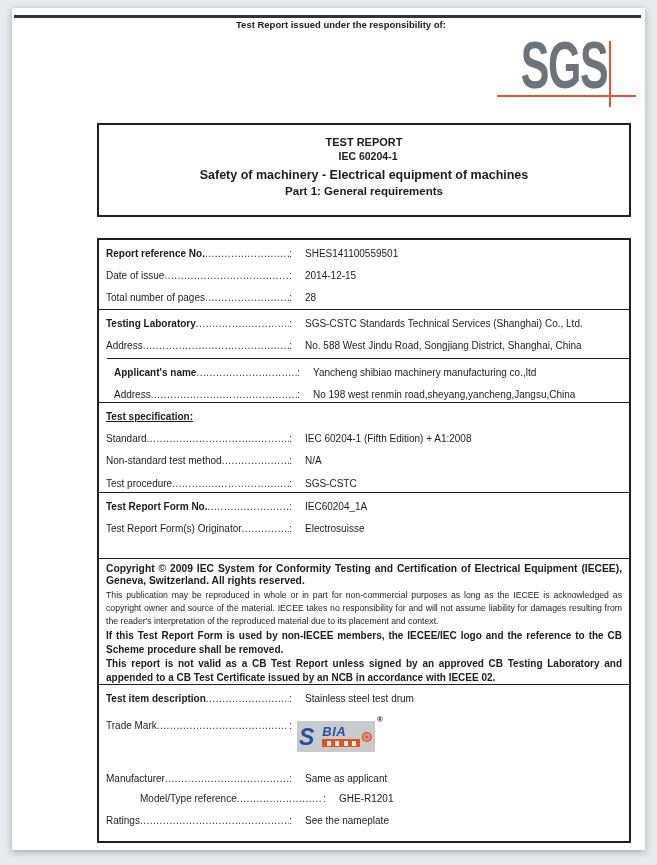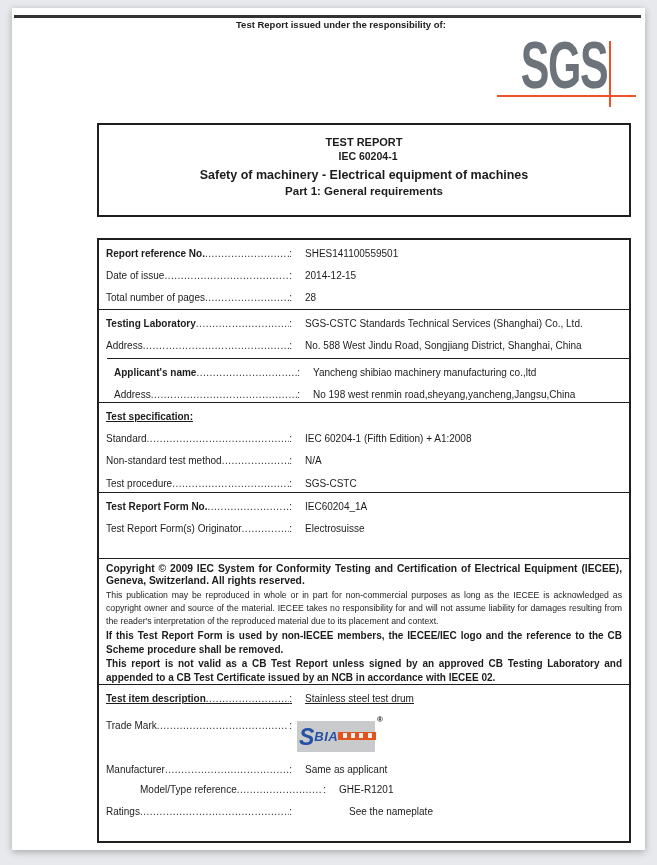--- a/index.html
+++ b/index.html
@@ -45,31 +45,31 @@
   .hrow .flabel{width:auto;text-decoration:underline;}
 
   
   .cp1{font-size:10.3px;font-weight:bold;line-height:1.18;text-align:justify;}
   .cp2{font-size:8.7px;line-height:1.5;text-align:justify;margin-top:2px;}
   .cp3{font-size:10px;line-height:1.38;text-align:justify;margin-top:1px;font-weight:bold;}
   .cp4{font-size:10px;font-weight:bold;line-height:1.35;text-align:justify;}
 
   
   .s7 .frow{height:auto;}
-  .r-item{margin-top:6px;text-decoration:underline;}
+  .r-item{margin-top:6px;}
   .r-tm{margin-top:16px;align-items:flex-start;}
-  .r-man{margin-top:12px;}
+  .r-man{margin-top:21px;}
   .r-mod{margin-top:9px;padding-left:41px;}
-  .r-rat{margin-top:11px;gap:44px;}
+  .r-rat{margin-top:11px;}
 
   
   .tm-box{position:relative;margin-left:5px;margin-top:1px;width:78px;height:31px;background:#c9cacb;
     display:flex;align-items:center;padding:1px 2px;box-sizing:border-box;}
   .tm-s{font-size:23px;line-height:20px;font-weight:bold;color:#2450a5;font-style:italic;}
-  .tm-col{display:flex;flex-direction:row;margin-left:0px;}
+  .tm-col{display:flex;flex-direction:column;margin-left:8px;}
   .tm-bia{font-size:13px;line-height:12px;font-weight:bold;color:#2450a5;letter-spacing:0.5px;font-style:italic;}
   .tm-strip{width:38px;height:8px;background:#e2531d;display:flex;align-items:center;
     justify-content:space-evenly;margin-top:1px;}
   .tm-strip i{display:block;width:4px;height:5px;background:#ffffff;opacity:.9;}
   .tm-wheel{margin-left:1px;}
   .tm-reg{position:absolute;top:-6px;right:-8px;font-size:8px;color:#111;font-weight:bold;}
 </style>
 </head>
 <body>
 

